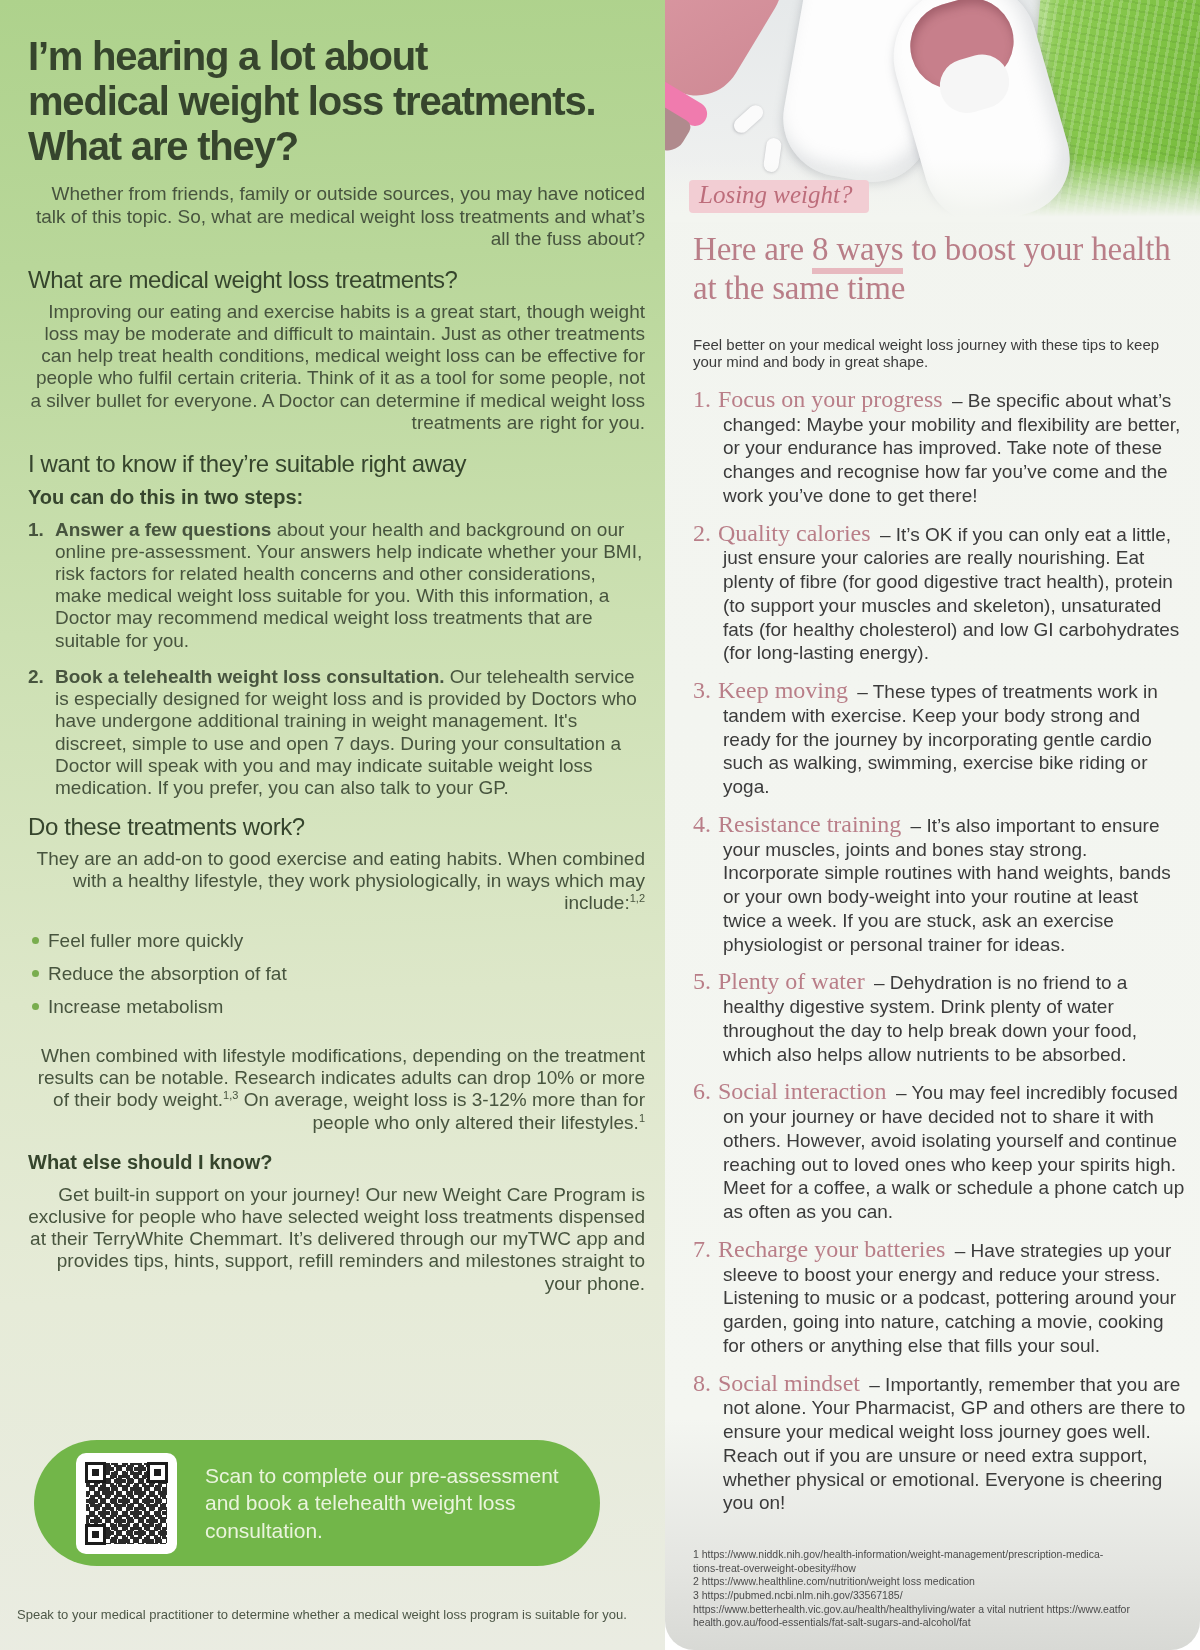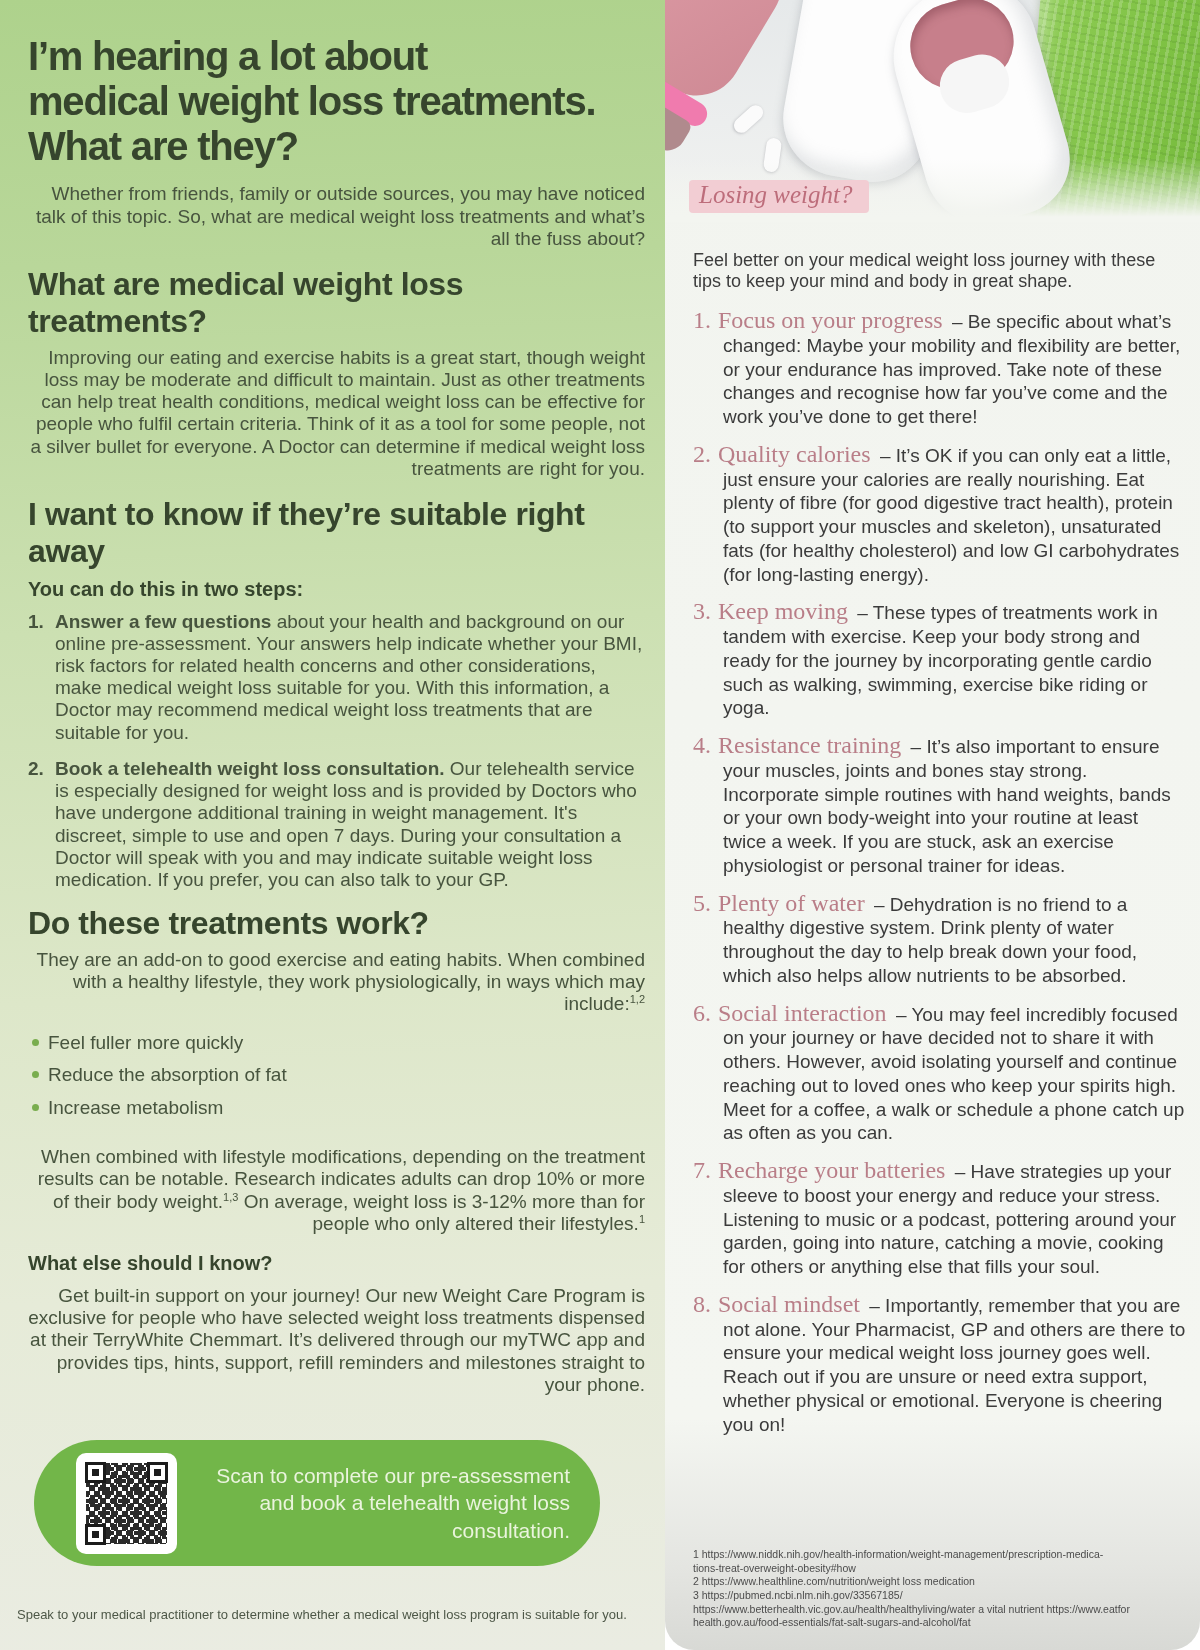--- a/index.html
+++ b/index.html
@@ -13,39 +13,39 @@
   .left-panel {
     position:absolute; left:0; top:0; width:665px; height:1650px;
     background:linear-gradient(178deg,#aed28c 0%,#b9d79a 16%,#cce0b2 38%,#dde7c9 60%,#e6ebd8 78%,#eaece2 100%);
   }
   .left-content { padding:34px 20px 0 28px; }
   .left-title {
     font-size:40px; line-height:1.12; font-weight:700; color:#36452d;
     letter-spacing:-1.2px; margin-bottom:15px;
   }
   .body-p { font-size:19px; line-height:1.17; color:#47543e; margin-bottom:16px;text-align:right; }
-  .h2 { font-size:32px; line-height:1.15; font-weight:700; color:#36452d; letter-spacing:-0.4px; margin-bottom:7px; margin-top:4px; }
+  .h2 { font-size:24px; line-height:1.15; font-weight:400; color:#36452d; letter-spacing:-0.4px; margin-bottom:7px; margin-top:4px; }
   .h3 { font-size:20px; line-height:1.2; font-weight:700; color:#36452d; margin-bottom:10px; }
   sup { font-size:11px; vertical-align:super; line-height:0; }
 
   .step { display:flex; margin-bottom:14px; font-size:19px; line-height:1.17; color:#47543e; }
   .step-num { width:27px; flex:0 0 auto; font-weight:700; }
   .step-text { flex:1; }
   .step-lead { font-weight:700; }
 
   .bullets { display:flex; gap:24px; margin-bottom:16px; margin-top:4px; }
   .bullets ul { list-style:none; width:50%; }
   .bullets li { position:relative; padding-left:20px; margin-bottom:11px; font-size:19px; line-height:1.15; color:#47543e; }
   .dot { position:absolute; left:4px; top:7px; width:7px; height:7px; border-radius:50%; background:#79ad4e; }
 
   
   .cta {
     position:absolute; left:34px; top:1440px; width:566px; height:126px;
     background:#72b649; border-radius:63px;
-    display:flex; align-items:center; gap:28px; padding:0 30px 0 42px;text-align:right;
+    display:flex; align-items:center; gap:28px; padding:0 30px 0 42px;
   }
   .qr { position:relative; width:101px; height:101px; background:#ffffff; border-radius:10px; flex:0 0 auto; }
   .qr-pattern {
     position:absolute; inset:10px;
     background:
       repeating-conic-gradient(#2a2a2a 0% 25%, transparent 0% 50%) 0 0 / 8px 8px,
       repeating-conic-gradient(#2a2a2a 0% 25%, transparent 0% 50%) 3px 2px / 11px 13px;
   }
   .qr-finder { position:absolute; width:21px; height:21px; border:3px solid #1b1b1b; background:#fff; }
   .qr-finder::after { content:""; position:absolute; inset:4px; background:#1b1b1b; }
@@ -91,21 +91,21 @@
     font-family:"Liberation Serif", serif; font-style:italic; font-size:25px; color:#bd6d7b;
   }
 
   .right-content { position:absolute; left:28px; top:222px; width:493px; }
   .right-title {
     font-family:"Liberation Serif", serif; font-weight:400;
     font-size:33px; line-height:1.18; color:#b97e88; letter-spacing:-0.2px;
     margin-top:8px; margin-bottom:12px;
   }
   .title-underline { border-bottom:6px solid #e7b9bf; padding-bottom:1px; }
-  .right-intro { font-size:18px; line-height:1.17; color:#3c3c3c; margin-bottom:16px;margin-top:28px; }
+  .right-intro { font-size:15px; line-height:1.17; color:#3c3c3c; margin-bottom:16px;margin-top:28px; }
 
   .item { padding-left:30px; text-indent:-30px; margin-bottom:13px; font-size:19px; line-height:1.25; color:#3b3b3b; }
   .inum, .ihead { font-family:"Liberation Serif", serif; font-size:24px; line-height:1; color:#b97e88; }
   .inum { margin-right:7px; }
   .ibody { margin-left:4px; }
 
   .footnotes { position:absolute; left:28px; top:1548px; width:480px; font-size:10.5px; line-height:1.3; color:#4c4c4c; }
 </style>
 </head>
 <body>
@@ -183,20 +183,21 @@
       <div class="bottle-ring"></div>
       <div class="bottle-cap"></div>
     </div>
     <div class="earbud earbud-1"></div>
     <div class="earbud earbud-2"></div>
     <div class="hero-fade"></div>
     <div class="tag">Losing weight?</div>
   </div>
 
   <div class="right-content">
+    <h1 class="right-title"><span>Here are </span><span class="title-underline">8 ways</span><span> to boost your health at the same time</span></h1>
 
     <p class="right-intro">Feel better on your medical weight loss journey with these tips to keep your mind and body in great shape.</p>
 
     <p class="item"><span class="inum">1.</span><span class="ihead">Focus on your progress</span> <span class="ibody">– Be specific about what’s changed: Maybe your mobility and flexibility are better, or your endurance has improved. Take note of these changes and recognise how far you’ve come and the work you’ve done to get there!</span></p>
     <p class="item"><span class="inum">2.</span><span class="ihead">Quality calories</span> <span class="ibody">– It’s OK if you can only eat a little, just ensure your calories are really nourishing. Eat plenty of fibre (for good digestive tract health), protein (to support your muscles and skeleton), unsaturated fats (for healthy cholesterol) and low GI carbohydrates (for long-lasting energy).</span></p>
     <p class="item"><span class="inum">3.</span><span class="ihead">Keep moving</span> <span class="ibody">– These types of treatments work in tandem with exercise. Keep your body strong and ready for the journey by incorporating gentle cardio such as walking, swimming, exercise bike riding or yoga.</span></p>
     <p class="item"><span class="inum">4.</span><span class="ihead">Resistance training</span> <span class="ibody">– It’s also important to ensure your muscles, joints and bones stay strong. Incorporate simple routines with hand weights, bands or your own body-weight into your routine at least twice a week. If you are stuck, ask an exercise physiologist or personal trainer for ideas.</span></p>
     <p class="item"><span class="inum">5.</span><span class="ihead">Plenty of water</span> <span class="ibody">– Dehydration is no friend to a healthy digestive system. Drink plenty of water throughout the day to help break down your food, which also helps allow nutrients to be absorbed.</span></p>
     <p class="item"><span class="inum">6.</span><span class="ihead">Social interaction</span> <span class="ibody">– You may feel incredibly focused on your journey or have decided not to share it with others. However, avoid isolating yourself and continue reaching out to loved ones who keep your spirits high. Meet for a coffee, a walk or schedule a phone catch up as often as you can.</span></p>
     <p class="item"><span class="inum">7.</span><span class="ihead">Recharge your batteries</span> <span class="ibody">– Have strategies up your sleeve to boost your energy and reduce your stress. Listening to music or a podcast, pottering around your garden, going into nature, catching a movie, cooking for others or anything else that fills your soul.</span></p>

